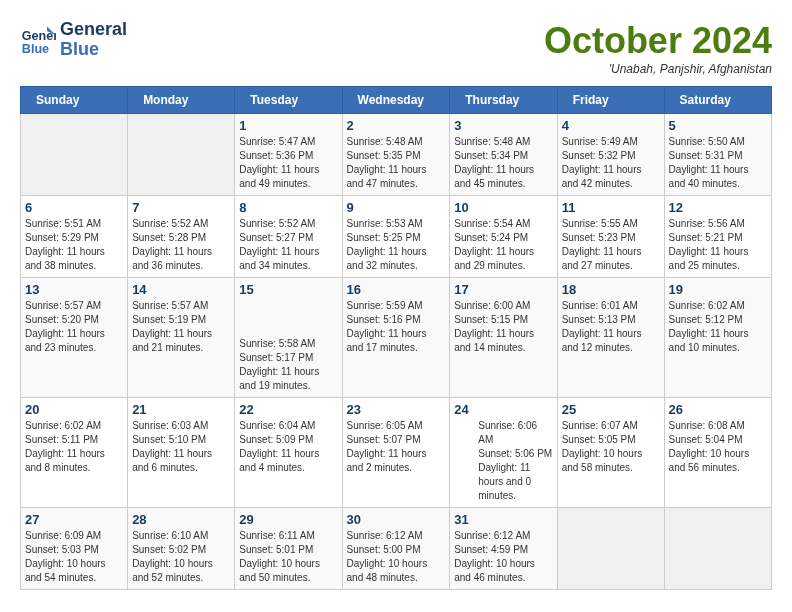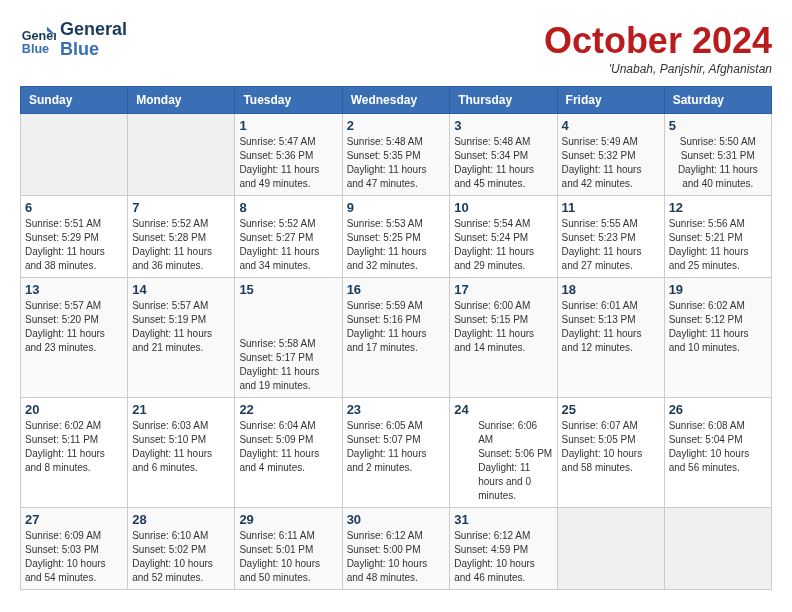--- a/index.html
+++ b/index.html
@@ -30,36 +30,36 @@
     .logo-icon {
       width: 36px;
       height: 36px;
     }
     .title-block {
       text-align: right;
     }
     .month-title {
       font-size: 36px;
       font-weight: bold;
-      color: #b91c1c;
+      color: #4d7c0f;
     }
     .location {
       font-size: 12px;
       color: #333;
       font-style: italic;
     }
     table {
       width: 100%;
       border-collapse: collapse;
       font-size: 11px;
     }
     thead tr th {
       background-color: #3a6eb5;
       color: #fff;
-      padding: 6px 8px;
+      padding: 6px 15px;
       text-align: left;
       font-size: 12px;
       font-weight: bold;
       border: 1px solid #2a5ea5;
     }
     tbody tr td {
       border: 1px solid #ccc;
       vertical-align: top;
       padding: 4px;
       height: 80px;
@@ -144,21 +144,21 @@
 Daylight: 11 hours and 45 minutes.</div>
         </td>
         <td>
           <span class="day-number">4</span>
           <div class="day-info" style="white-space: pre-line;">Sunrise: 5:49 AM
 Sunset: 5:32 PM
 Daylight: 11 hours and 42 minutes.</div>
         </td>
         <td>
           <span class="day-number">5</span>
-          <div class="day-info" style="white-space: pre-line; text-align: center;">Sunrise: 5:50 AM
+          <div class="day-info" style="white-space: pre-line;">Sunrise: 5:50 AM
 Sunset: 5:31 PM
 Daylight: 11 hours and 40 minutes.</div>
         </td>
       </tr>
       <tr>
         <td>
           <span class="day-number">6</span>
           <div class="day-info" style="white-space: pre-line;">Sunrise: 5:51 AM
 Sunset: 5:29 PM
 Daylight: 11 hours and 38 minutes.</div>

